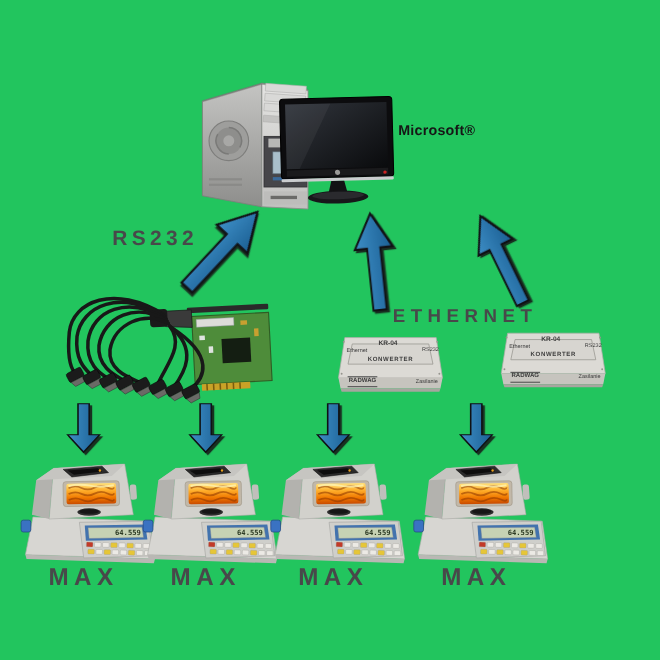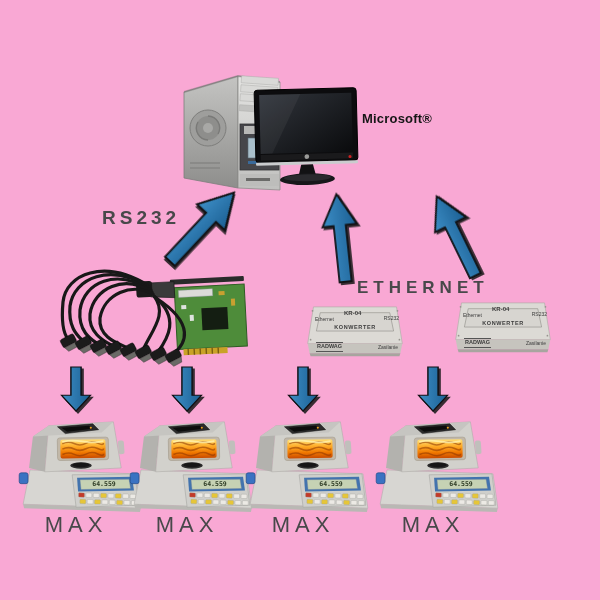--- a/index.html
+++ b/index.html
@@ -1,16 +1,16 @@
 <!DOCTYPE html>
 <html><head>
 <meta charset="utf-8">
 <style>
   html,body{margin:0;padding:0;background:#fff;}
-  .canvas{position:relative;width:600px;height:600px;background:#f9a8d4;overflow:hidden;
+  .canvas{position:relative;width:600px;height:600px;background:#22c55e;overflow:hidden;
           font-family:"Liberation Sans",sans-serif;}
   .abs{position:absolute;}
   .biglabel{position:absolute;font-weight:bold;color:#48484a;}
   .rs232-label{left:102px;top:207px;font-size:19px;letter-spacing:4px;}
   .ethernet-label{left:357px;top:278px;font-size:17px;letter-spacing:5px;}
   .sql-logo{position:absolute;left:362px;top:112px;color:#161616;line-height:1.05;}
   .sql-ms{font-size:13px;font-weight:bold;letter-spacing:0.2px;}
   .sql-prod{font-size:30px;font-weight:normal;letter-spacing:-0.5px;margin-top:1px;}
   .arrow{position:absolute;}
   .arrow svg{display:block;filter:drop-shadow(2px 2.5px 0 rgba(22,22,22,.85));}
@@ -22,24 +22,24 @@
   .converter svg{width:100%;height:100%;display:block;}
   .converter span{position:absolute;color:#3c3c3c;line-height:1;white-space:nowrap;}
   .cv-model{left:40px;top:6px;font-size:6px;font-weight:bold;}
   .cv-left{left:11px;top:13px;font-size:5px;}
   .cv-right{right:7px;top:12px;font-size:5px;}
   .cv-type{left:0;right:0;top:21px;text-align:center;font-size:5.5px;font-weight:bold;letter-spacing:.6px;}
   .cv-brand{left:12px;top:38px;font-size:5.5px;font-weight:bold;border-top:1px solid #555;border-bottom:1px solid #555;padding:1px 1px;}
   .cv-power{right:8px;top:41px;font-size:5px;}
   .analyzer{position:absolute;width:130px;height:104px;}
   .analyzer svg{width:100%;height:100%;display:block;}
-  .lcd-text{position:absolute;left:64px;top:66.5px;width:48px;text-align:center;font-size:6.5px;
+  .lcd-text{position:absolute;left:64px;top:66.5px;width:48px;text-align:right;font-size:6.5px;
             font-weight:bold;color:#2c3a24;font-family:"DejaVu Sans Mono",monospace;}
   .max-label{position:absolute;top:512px;width:96px;text-align:center;font-size:22px;
-             font-weight:normal;letter-spacing:5px;color:#48484a;}
+             font-weight:bold;letter-spacing:5px;color:#48484a;}
   .devsvg{display:block;}
 </style>
 </head>
 <body>
 
 <div class="canvas">
 
   <svg width="0" height="0" style="position:absolute" aria-hidden="true">
     <defs>
       <linearGradient id="arrowGrad" x1="0" y1="0" x2="1" y2="0">

